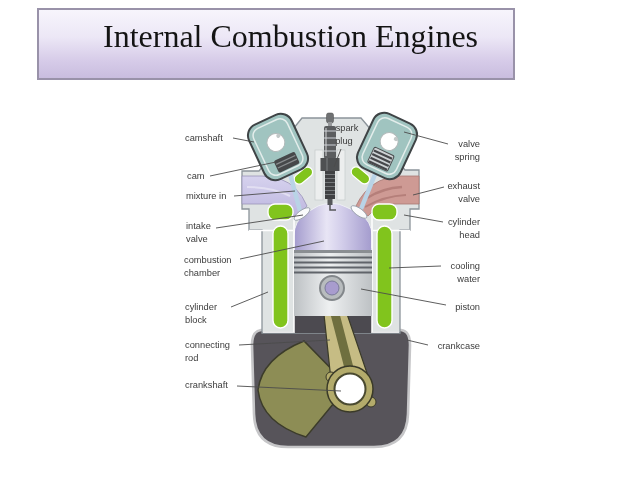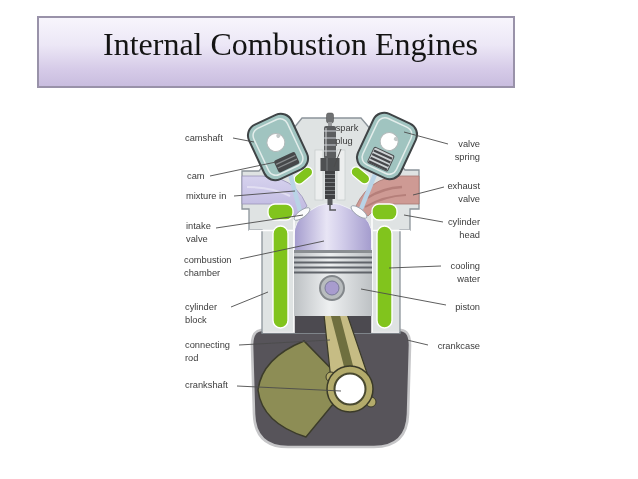--- a/index.html
+++ b/index.html
@@ -1,21 +1,21 @@
 <!DOCTYPE html>
 <html><head>
 <meta charset="utf-8">
 <style>
   html,body{margin:0;padding:0;}
   body{
     width:638px;height:479px;position:relative;background:#ffffff;overflow:hidden;
     font-family:"Liberation Sans",sans-serif;
   }
   .title-banner{
-    position:absolute;left:37px;top:16px;width:474px;height:68px;
+    position:absolute;left:37px;top:8px;width:474px;height:68px;
     border:2px solid #9992a9;
     background:linear-gradient(to bottom,#f7f5fc 0%,#ece7f6 40%,#d6cbe8 75%,#c9bddf 100%);
     box-sizing:content-box;
   }
   .title-text{
     position:absolute;left:0;top:8px;width:100%;
     padding-left:64px;box-sizing:border-box;
     font-family:"Liberation Serif",serif;
     font-size:32px;color:#141414;letter-spacing:0px;white-space:nowrap;
   }

